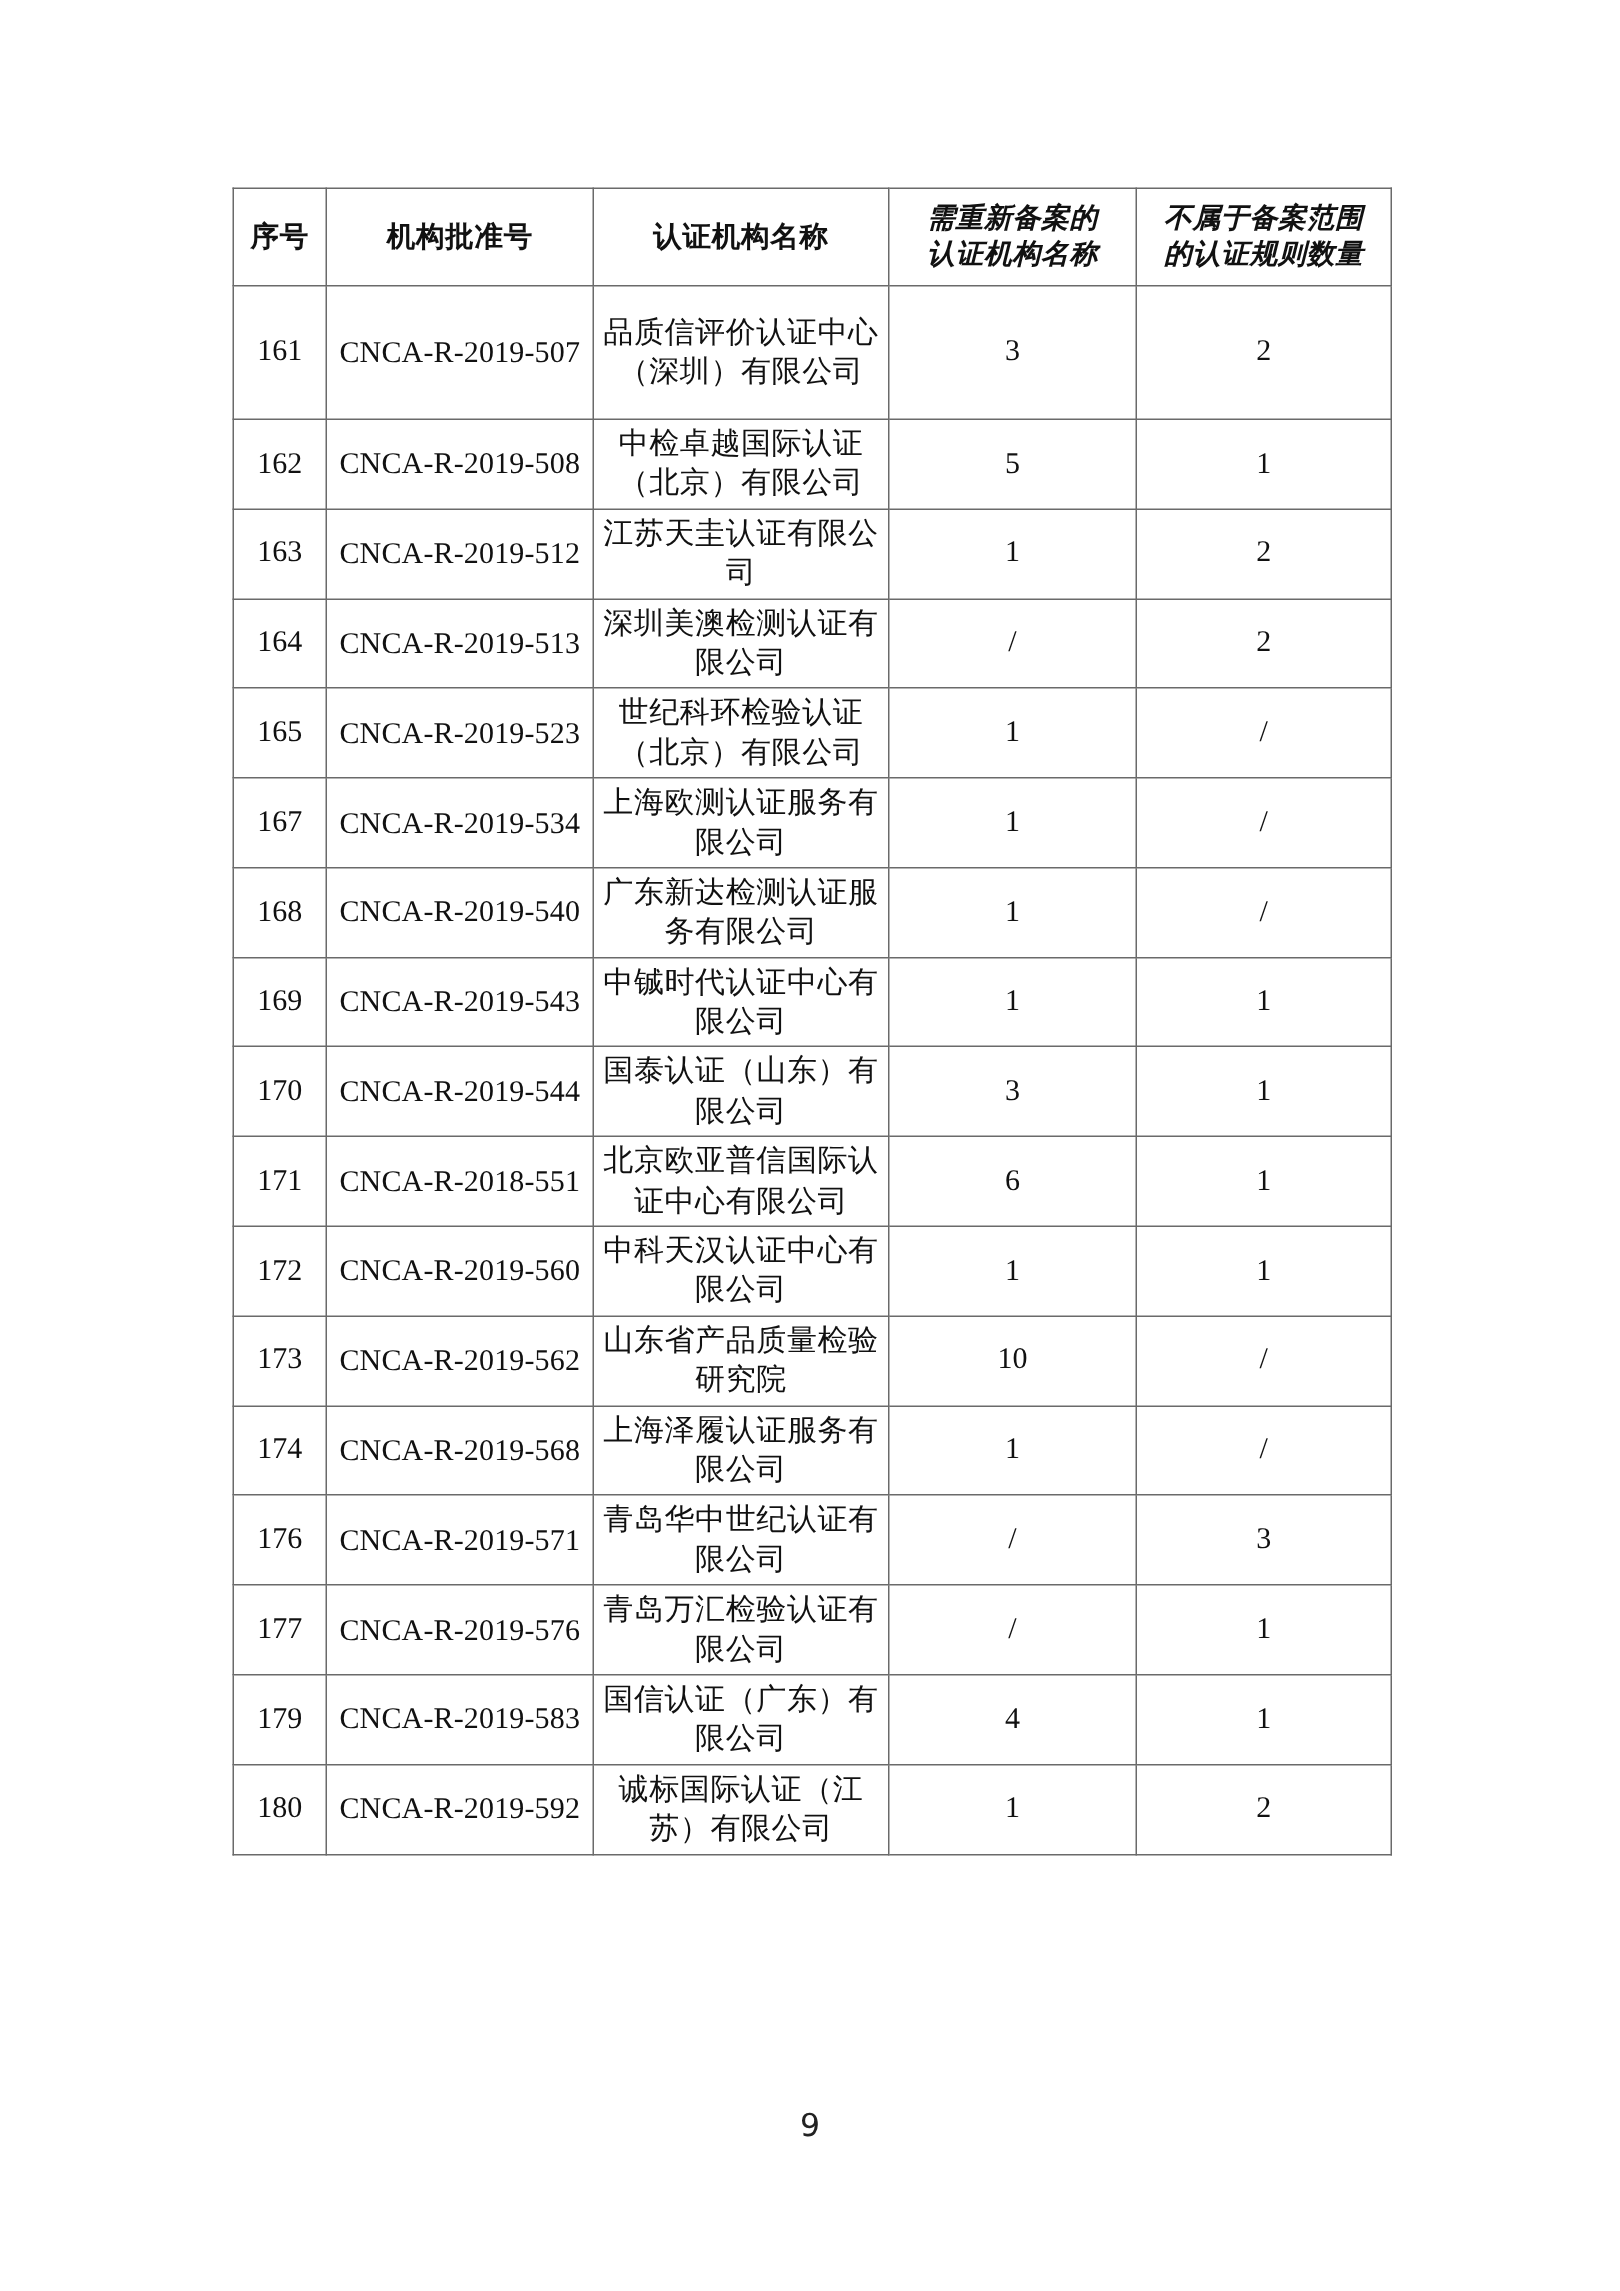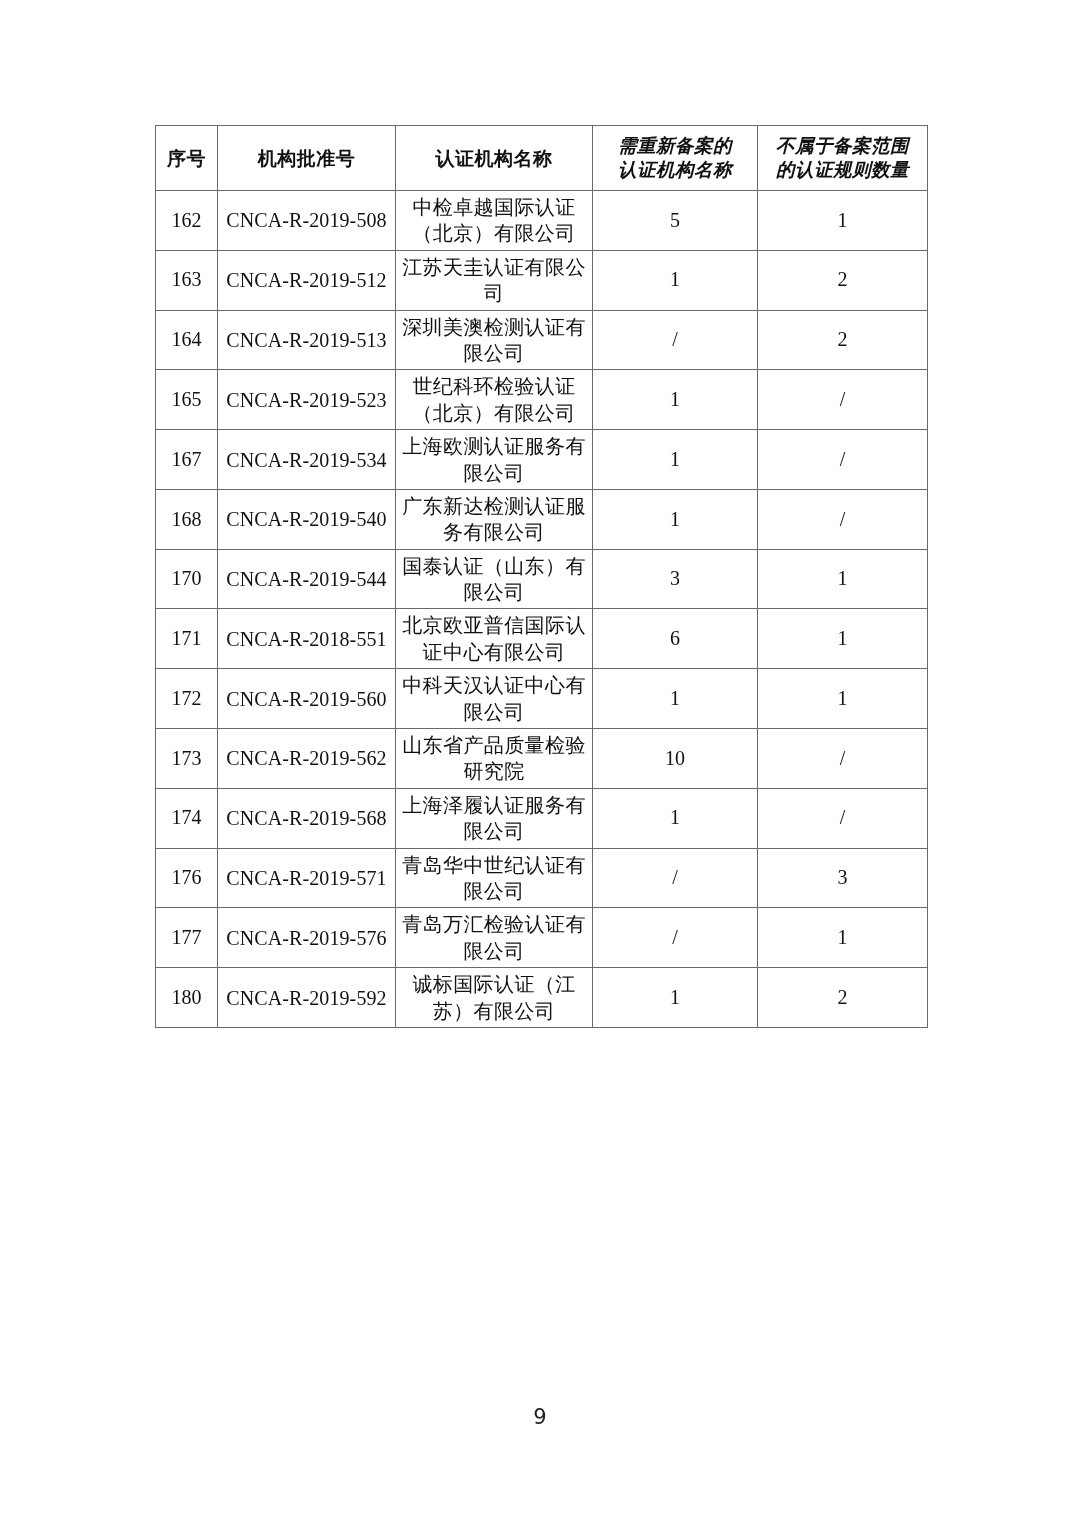--- a/index.html
+++ b/index.html
@@ -130,20 +130,27 @@
             <div>需重新备案的</div>
             <div>认证机构名称</div>
           </th>
           <th class="two-line">
             <div>不属于备案范围</div>
             <div>的认证规则数量</div>
           </th>
         </tr>
       </thead>
       <tbody id="registry-body">
+          <tr class="tall">
+            <td class="idx">161</td>
+            <td class="code">CNCA-R-2019-507</td>
+            <td class="name">品质信评价认证中心（深圳）有限公司</td>
+            <td class="num">3</td>
+            <td class="num">2</td>
+          </tr>
           <tr>
             <td class="idx">162</td>
             <td class="code">CNCA-R-2019-508</td>
             <td class="name">中检卓越国际认证（北京）有限公司</td>
             <td class="num">5</td>
             <td class="num">1</td>
           </tr>
           <tr>
             <td class="idx">163</td>
             <td class="code">CNCA-R-2019-512</td>
@@ -173,20 +180,27 @@
             <td class="num">/</td>
           </tr>
           <tr>
             <td class="idx">168</td>
             <td class="code">CNCA-R-2019-540</td>
             <td class="name">广东新达检测认证服务有限公司</td>
             <td class="num">1</td>
             <td class="num">/</td>
           </tr>
           <tr>
+            <td class="idx">169</td>
+            <td class="code">CNCA-R-2019-543</td>
+            <td class="name">中铖时代认证中心有限公司</td>
+            <td class="num">1</td>
+            <td class="num">1</td>
+          </tr>
+          <tr>
             <td class="idx">170</td>
             <td class="code">CNCA-R-2019-544</td>
             <td class="name">国泰认证（山东）有限公司</td>
             <td class="num">3</td>
             <td class="num">1</td>
           </tr>
           <tr>
             <td class="idx">171</td>
             <td class="code">CNCA-R-2018-551</td>
             <td class="name">北京欧亚普信国际认证中心有限公司</td>
@@ -222,20 +236,27 @@
             <td class="num">3</td>
           </tr>
           <tr>
             <td class="idx">177</td>
             <td class="code">CNCA-R-2019-576</td>
             <td class="name">青岛万汇检验认证有限公司</td>
             <td class="num">/</td>
             <td class="num">1</td>
           </tr>
           <tr>
+            <td class="idx">179</td>
+            <td class="code">CNCA-R-2019-583</td>
+            <td class="name">国信认证（广东）有限公司</td>
+            <td class="num">4</td>
+            <td class="num">1</td>
+          </tr>
+          <tr>
             <td class="idx">180</td>
             <td class="code">CNCA-R-2019-592</td>
             <td class="name">诚标国际认证（江苏）有限公司</td>
             <td class="num">1</td>
             <td class="num">2</td>
           </tr>
         </tbody>
     </table>
   </div>
 

